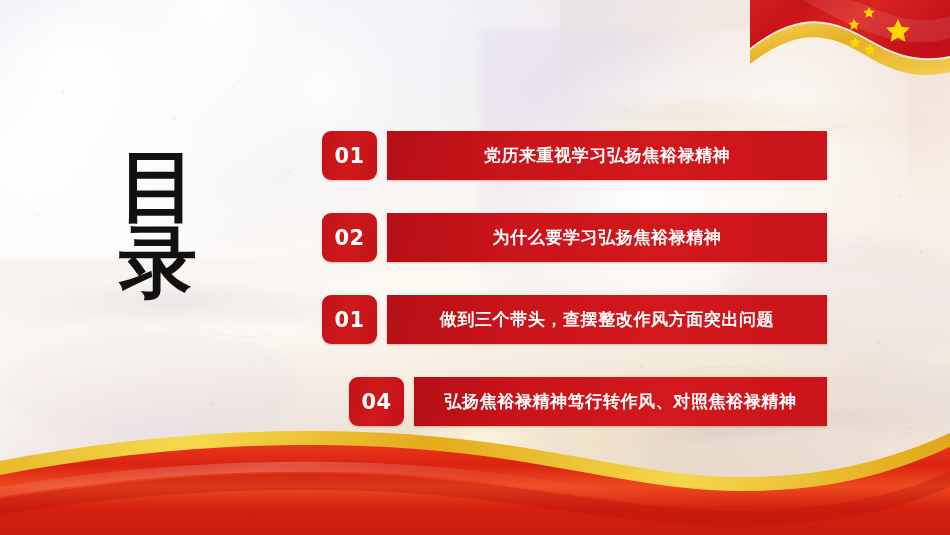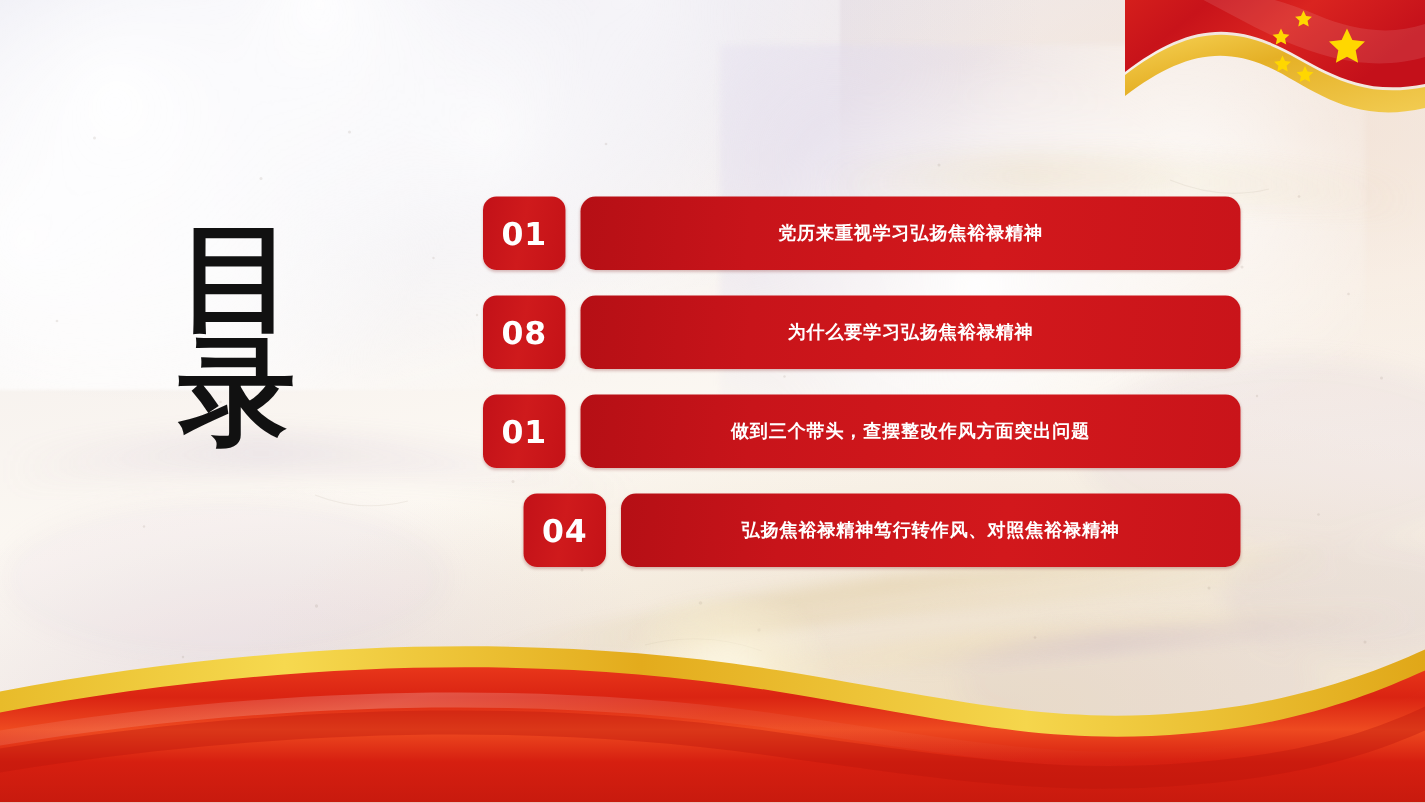--- a/index.html
+++ b/index.html
@@ -112,21 +112,21 @@
   .agenda {
     position: absolute;
     left: 322px;
     top: 131px;
     width: 505px;
   }
   .row {
     display: flex;
     align-items: stretch;
     height: 49px;
-    margin-bottom: 17px;
+    margin-bottom: 33px;
   }
   .row:last-child { margin-bottom: 0; padding-left: 27px; }
 
   .num {
     flex: 0 0 55px;
     width: 55px;
     border-radius: 9px;
     background: linear-gradient(100deg, #c21118 0%, #cf1a1c 48%, #c41217 100%);
     box-shadow: 0 1px 2px rgba(120,10,10,0.25);
     color: #ffffff;
@@ -134,25 +134,25 @@
     font-weight: 700;
     display: flex;
     align-items: center;
     justify-content: center;
     letter-spacing: 0.5px;
   }
 
   .bar {
     flex: 1 1 auto;
     margin-left: 10px;
-    border-radius: 10px;
+    border-radius: 0;
     background: linear-gradient(96deg, #b50f15 0%, #c8141a 26%, #d2181c 62%, #c9141a 100%);
     box-shadow: 0 1px 2px rgba(120,10,10,0.25);
     color: #ffffff;
-    font-size: 12px;
+    font-size: 17px;
     font-weight: 700;
     display: flex;
     align-items: center;
     justify-content: center;
     padding: 0 14px;
     box-sizing: border-box;
     letter-spacing: 0.6px;
     white-space: nowrap;
   }
 </style>
@@ -338,21 +338,21 @@
   </div>
 
   <div class="agenda">
 
     <div class="row">
       <div class="num">01</div>
       <div class="bar">党历来重视学习弘扬焦裕禄精神</div>
     </div>
 
     <div class="row">
-      <div class="num">08</div>
+      <div class="num">02</div>
       <div class="bar">为什么要学习弘扬焦裕禄精神</div>
     </div>
 
     <div class="row">
       <div class="num">01</div>
       <div class="bar">做到三个带头，查摆整改作风方面突出问题</div>
     </div>
 
     <div class="row">
       <div class="num">04</div>

